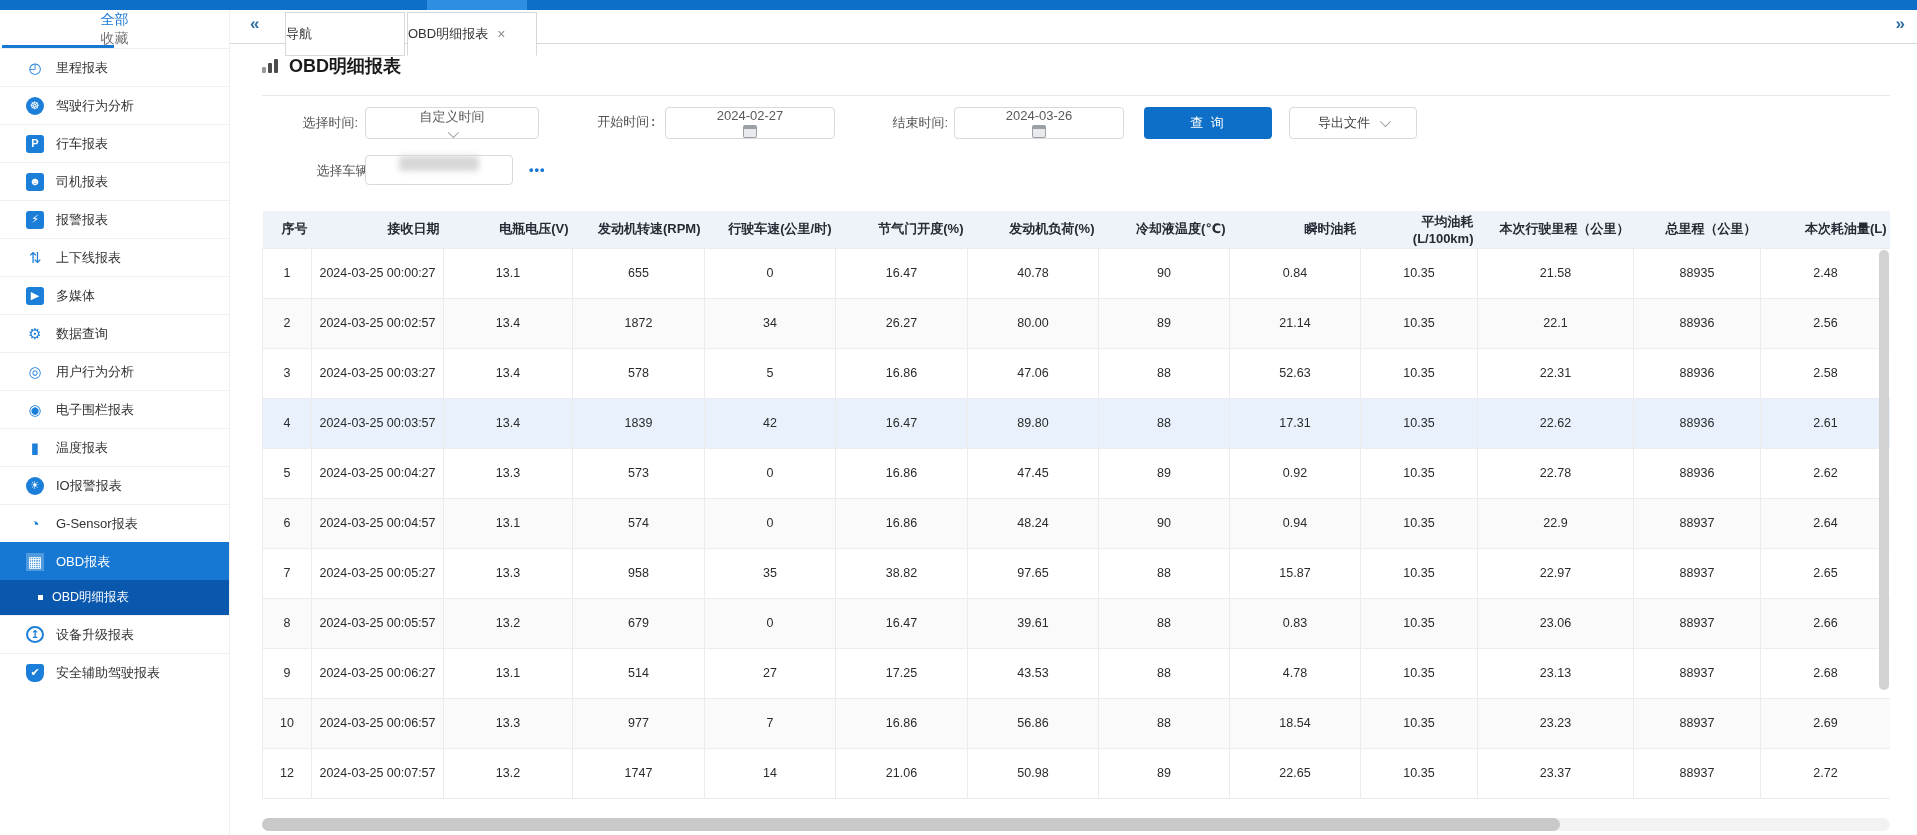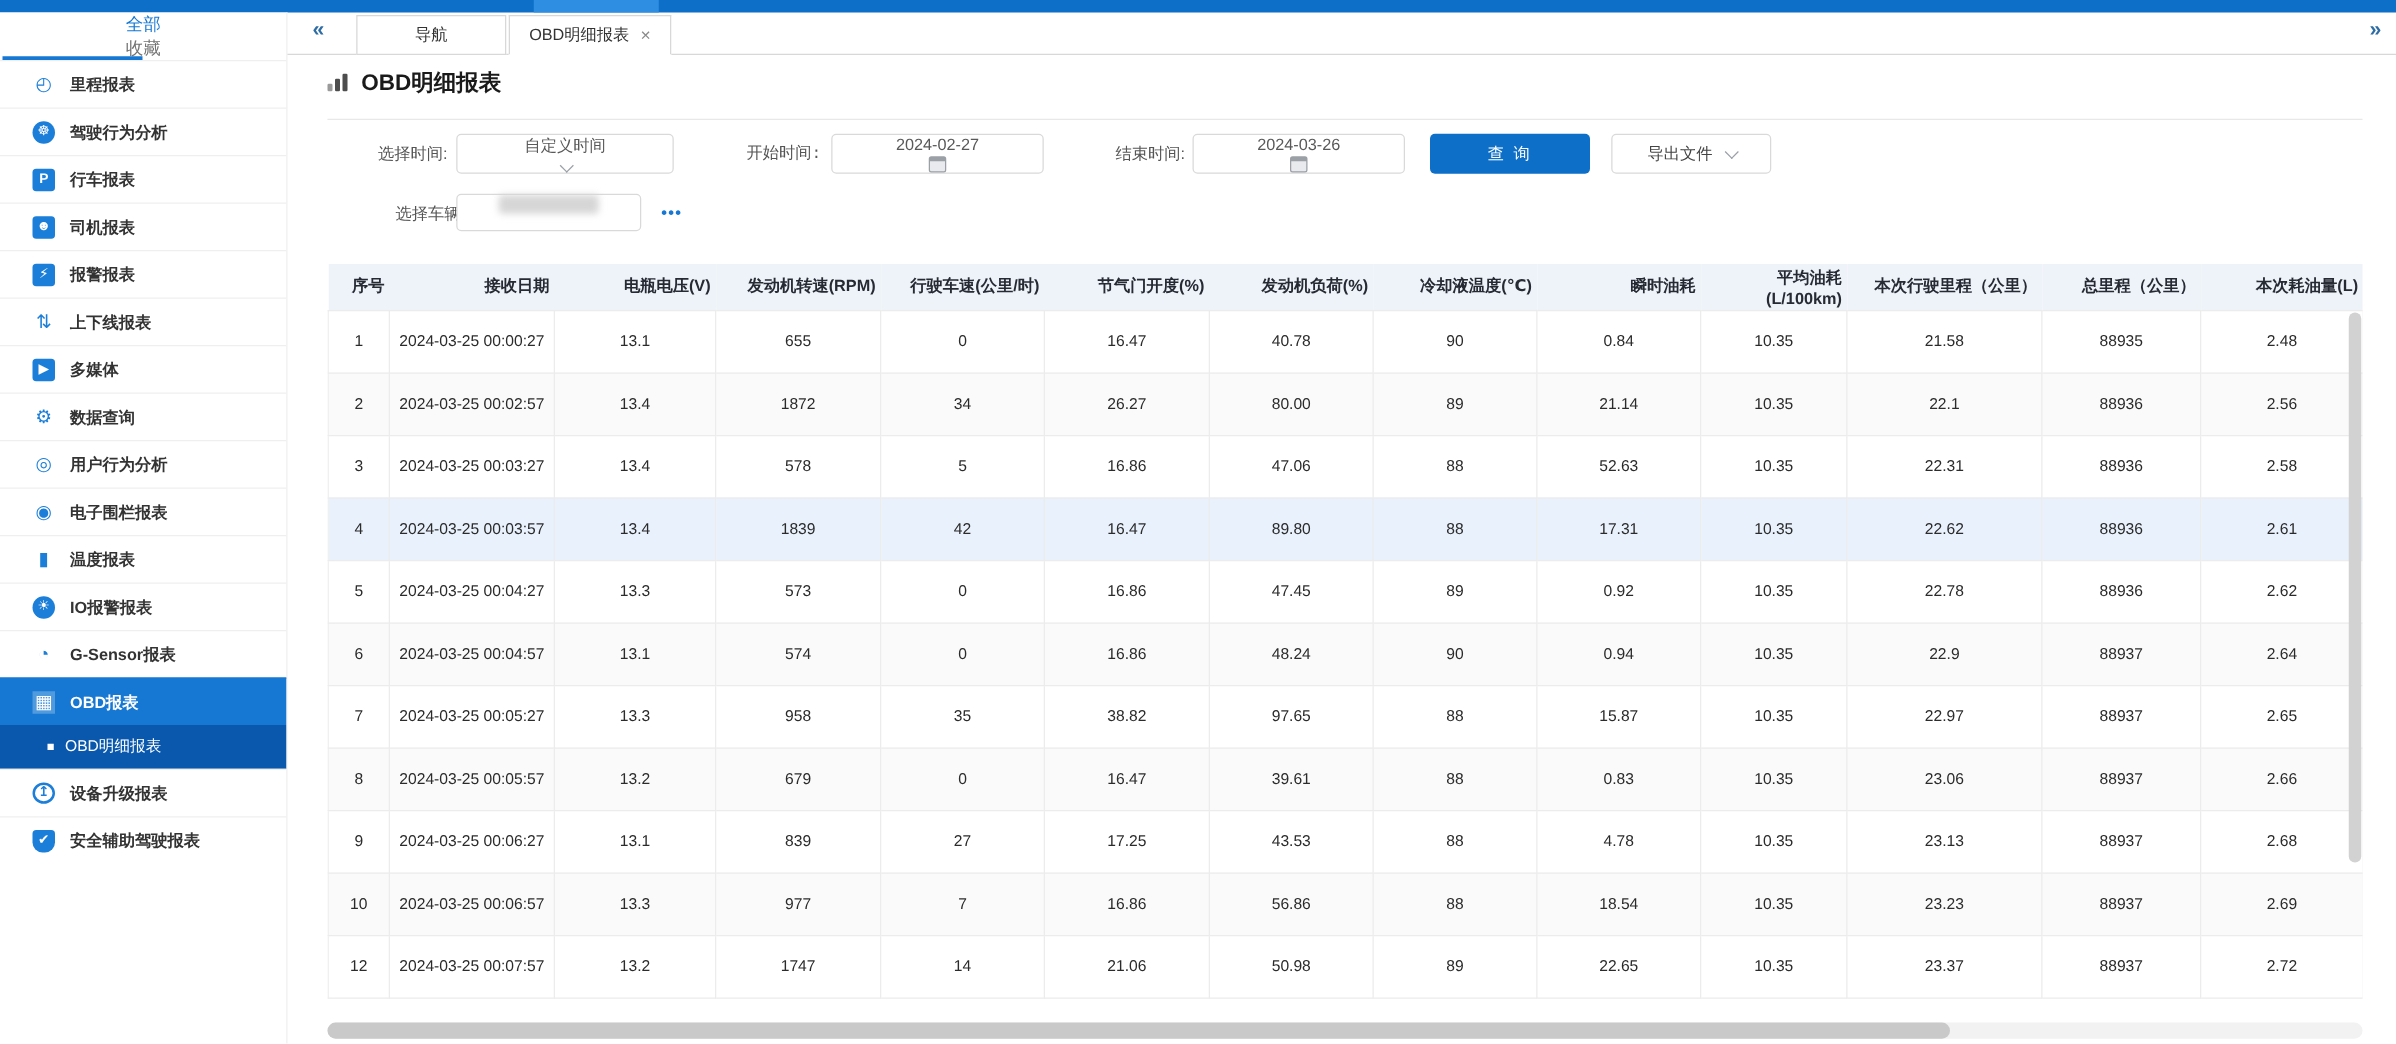--- a/index.html
+++ b/index.html
@@ -17,21 +17,21 @@
   .topbar{position:absolute;left:0;top:0;width:1917px;height:10px;background:var(--primary);}
   .topbar-seg{position:absolute;left:427px;top:0;width:100px;height:10px;background:var(--primary-light);}
 
   
   .sidebar{position:absolute;left:0;top:10px;width:230px;height:825px;background:#fff;border-right:1px solid #f0f0f0;}
   .side-tabs{display:flex;height:38px;position:relative;flex-direction:column;}
   .side-tab{flex:1;display:flex;align-items:center;justify-content:center;font-size:14px;color:#737373;cursor:pointer;}
   .side-tab.active{color:var(--side-sel);}
   .side-underline{position:absolute;left:2px;bottom:0;width:112px;height:3px;background:var(--side-sel);}
   .side-item{height:38px;display:flex;align-items:center;padding-left:26px;border-top:1px solid #efefef;font-size:13px;color:#333;cursor:pointer;}
-  .side-item .lbl{margin-left:12px;font-weight:bold;}
+  .side-item .lbl{margin-left:12px;}
   .side-item.sel{background:var(--side-sel);color:#fff;border-top-color:var(--side-sel);}
   .sicon{width:18px;height:18px;display:flex;align-items:center;justify-content:center;color:var(--icon-blue);font-size:15px;line-height:1;flex:0 0 18px;}
   .sicon.square,.sicon.round,.sicon.shield{background:var(--icon-blue);color:#fff;font-size:11px;font-weight:bold;}
   .sicon.square{border-radius:3px;}
   .sicon.round{border-radius:50%;}
   .sicon.round-outline{border:2px solid var(--icon-blue);border-radius:50%;font-size:11px;font-weight:bold;width:17px;height:17px;}
   .sicon.shield{border-radius:3px 3px 8px 8px;}
   .side-item.sel .sicon{background:rgba(255,255,255,.25);color:#fff;}
   .side-sub{height:35px;display:flex;align-items:center;padding-left:38px;font-size:12.5px;color:#333;cursor:pointer;}
   .side-sub.sel{background:var(--side-sub-sel);color:#fff;}
@@ -39,21 +39,21 @@
 
   
   .main{position:absolute;left:230px;top:10px;width:1687px;height:825px;}
 
   
   .tabbar{position:relative;height:34px;}
   .tabbar .baseline{position:absolute;left:0;bottom:0;width:1687px;height:1px;background:#d8d8d8;}
   .chev{position:absolute;top:4px;font-size:17px;font-weight:bold;color:#2e6da4;cursor:pointer;}
   .chev.left{left:20px;}
   .chev.right{right:12px;}
-  .tab{position:absolute;top:2px;height:32px;background:#fff;border:1px solid #d8d8d8;display:flex;align-items:center;justify-content:center;font-size:13px;color:#333;cursor:pointer;z-index:2;}
+  .tab{position:absolute;top:2px;height:44px;background:#fff;border:1px solid #d8d8d8;display:flex;align-items:center;justify-content:flex-start;font-size:13px;color:#333;cursor:pointer;z-index:2;}
   .tab.nav{left:55px;width:120px;}
   .tab.active{left:177px;width:130px;border-bottom:1px solid #fff;}
   .tab .close{margin-left:9px;color:#8a8a8a;font-size:14px;cursor:pointer;}
 
   
   .page-head{position:absolute;left:32px;top:44px;display:flex;align-items:center;}
   .chart-ico{display:flex;align-items:flex-end;margin-right:9px;}
   .chart-ico i{display:block;width:4px;margin-right:2px;border-radius:1px;background:#4d4d4d;}
   .chart-ico i.b1{height:6px;background:#9a9a9a;}
   .chart-ico i.b2{height:10px;}
@@ -374,21 +374,21 @@
               <td>0.83</td>
               <td>10.35</td>
               <td>23.06</td>
               <td>88937</td>
               <td>2.66</td>
             </tr>
             <tr>
               <td>9</td>
               <td>2024-03-25 00:06:27</td>
               <td>13.1</td>
-              <td>839</td>
+              <td>514</td>
               <td>27</td>
               <td>17.25</td>
               <td>43.53</td>
               <td>88</td>
               <td>4.78</td>
               <td>10.35</td>
               <td>23.13</td>
               <td>88937</td>
               <td>2.68</td>
             </tr>

